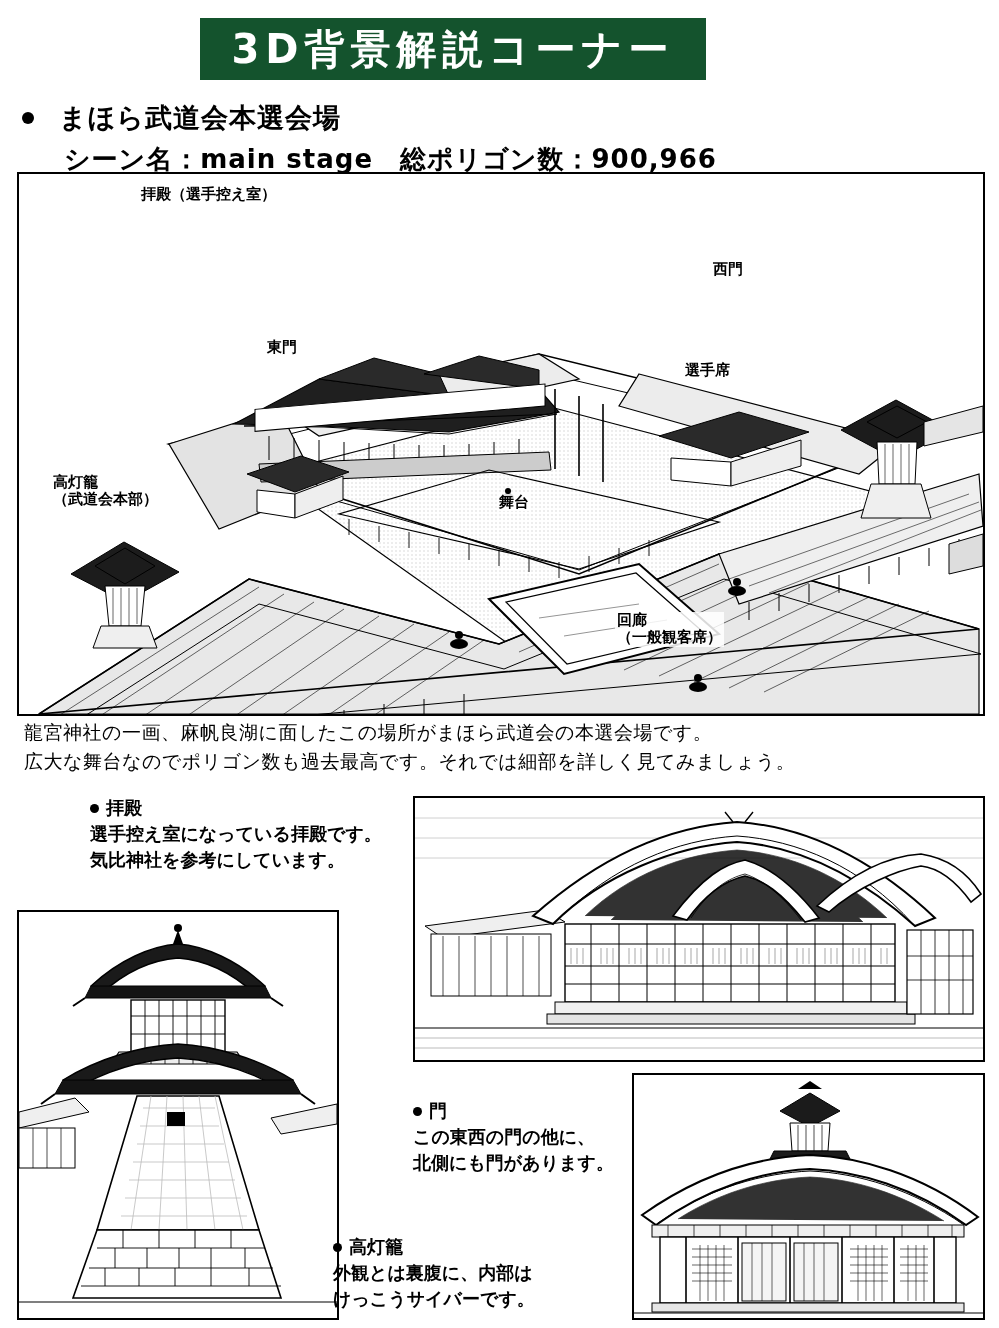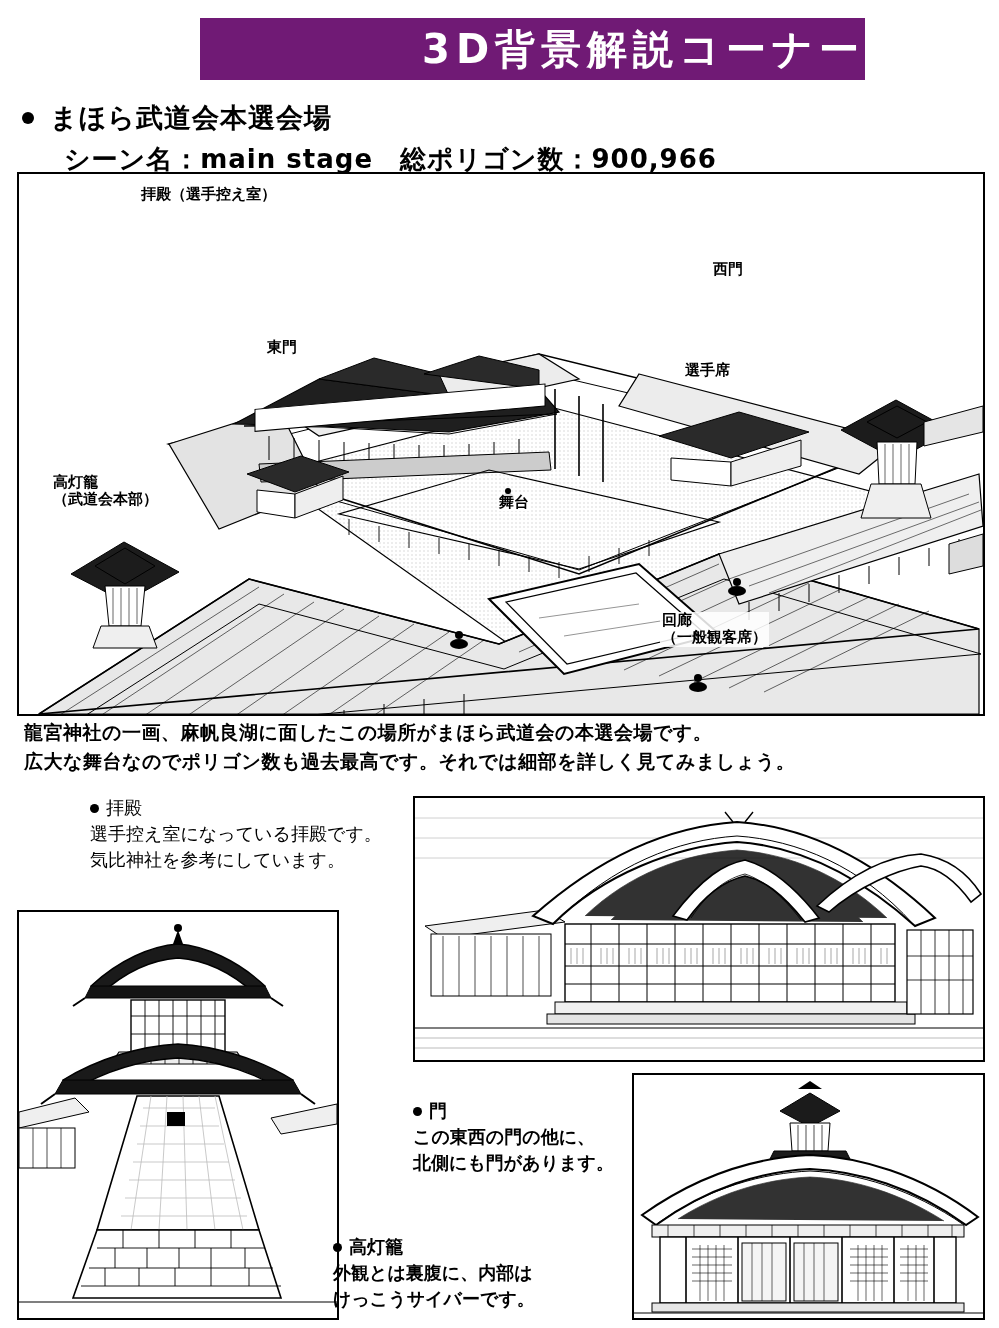--- a/index.html
+++ b/index.html
@@ -14,43 +14,43 @@
     font-family: "DejaVu Sans", sans-serif;
     color: #000;
     overflow: hidden;
   }
 
   
   .title-banner {
     position: absolute;
     left: 200px;
     top: 18px;
-    width: 665px;
+    width: 506px;
     height: 62px;
-    background: #701a75;
+    background: #14532d;
     display: flex;
     align-items: center;
-    justify-content: flex-end;
+    justify-content: center;
   }
   .title-banner .title-text {
     color: #fff;
     font-size: 40px;
     font-weight: bold;
     letter-spacing: 6px;
     font-family: "DejaVu Sans", sans-serif;
   }
 
   
   .heading-row {
     position: absolute;
     left: 22px;
     top: 100px;
     display: flex;
     align-items: center;
-    gap: 16px;
+    gap: 25px;
   }
   .bullet-dot {
     width: 12px;
     height: 12px;
     border-radius: 50%;
     background: #000;
     display: inline-block;
   }
   .heading-text {
     font-size: 27px;
@@ -90,32 +90,32 @@
     padding: 0 2px;
   }
 
   
   .main-caption {
     position: absolute;
     left: 24px;
     top: 718px;
     width: 940px;
     font-size: 19px;
-    font-weight: bold;
+    font-weight: normal;
     line-height: 1.5;
     letter-spacing: 0.5px;
   }
 
   
   .note-haiden {
     position: absolute;
     left: 90px;
     top: 795px;
     font-size: 18px;
-    font-weight: normal;
+    font-weight: bold;
     line-height: 1.45;
   }
   .note-haiden .note-title { display: flex; align-items: center; gap: 7px; }
   .note-haiden .bullet-dot { width: 9px; height: 9px; }
 
   .fig-haiden {
     position: absolute;
     left: 413px;
     top: 796px;
     width: 568px;
@@ -317,21 +317,21 @@
     <polygon points="905,248 964,232 964,258 905,272" fill="#e5e5e5" stroke="#000" stroke-width="1"></polygon>
   </svg>
 
   <div class="fig-label" style="left:120px; top:12px;">拝殿（選手控え室）</div>
   <div class="fig-label" style="left:692px; top:87px;">西門</div>
   <div class="fig-label" style="left:246px; top:165px;">東門</div>
   <div class="fig-label" style="left:622px; top:188px;margin-left:42px;">選手席</div>
   <div class="fig-label" style="left:32px; top:300px;">高灯籠
 （武道会本部）</div>
   <div class="fig-label" style="left:478px; top:320px;">舞台</div>
-  <div class="fig-label" style="left:641px; top:438px;">回廊
+  <div class="fig-label" style="left:596px; top:438px;">回廊
 （一般観客席）</div>
 </div>
 
 <div class="main-caption">
   <div>龍宮神社の一画、麻帆良湖に面したこの場所がまほら武道会の本選会場です。</div>
   <div>広大な舞台なのでポリゴン数も過去最高です。それでは細部を詳しく見てみましょう。</div>
 </div>
 
 <div class="note-haiden">
   <div class="note-title">

